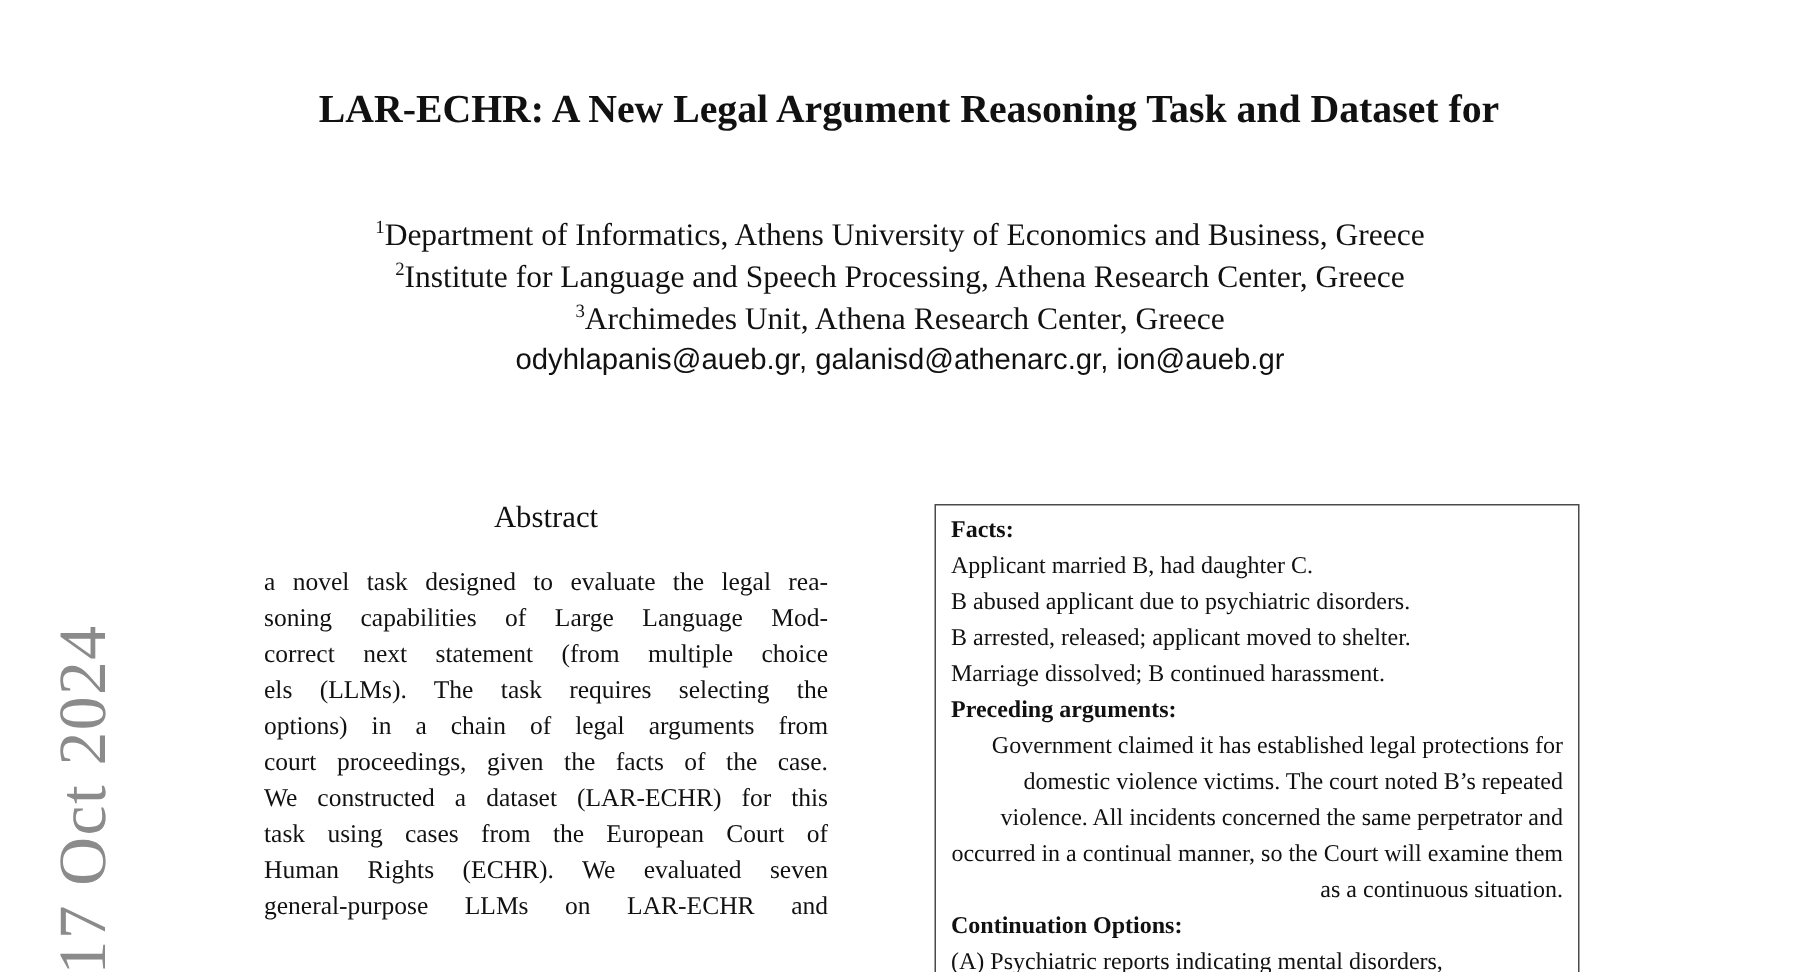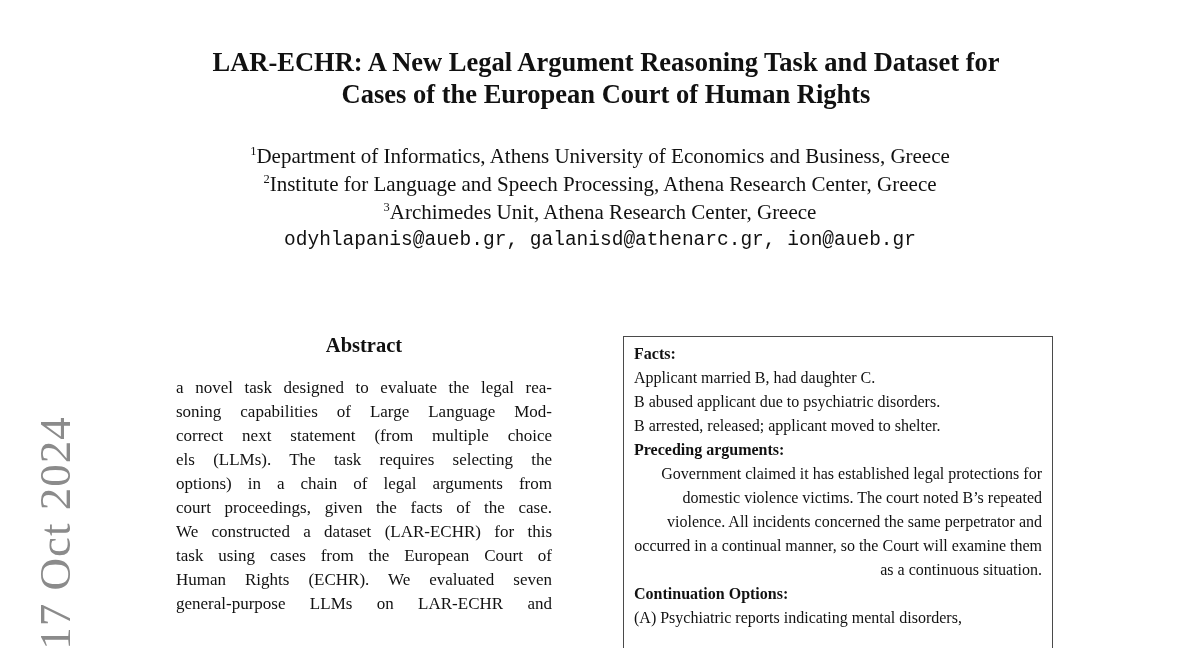--- a/index.html
+++ b/index.html
@@ -19,21 +19,21 @@
     top: 533px;
     transform: translate(-50%, -50%) rotate(-90deg);
     transform-origin: center center;
     white-space: nowrap;
     font-size: 45px;
     color: #8b8b8b;
     letter-spacing: 1px;
   }
   .title {
     position: absolute;
-    top: 46px;
+    top: 56px;
     left: 0;
     width: 100%;
     text-align: center;
     font-size: 26.5px;
     font-weight: bold;
     line-height: 32px;
     padding-left: 12px;
   }
   .head-block {
     position: absolute;
@@ -42,34 +42,34 @@
     width: 100%;
     text-align: center;
     font-size: 21px;
     line-height: 28px;
   }
   .head-block .author-name { font-weight: bold; }
   .head-block sup { font-size: 12.5px; line-height: 0; }
   .author-gap { display: inline-block; width: 14px; }
   .conj { display: inline-block; margin: 0 10px; }
   .emails {
-    font-family: Liberation Mono, monospace;
+    font-family: Liberation Sans, sans-serif;
     font-size: 19.5px;
     letter-spacing: 0;
   }
   .abstract-col {
     position: absolute;
     left: 176px;
     top: 334px;
     width: 376px;
   }
   .abstract-heading {
     text-align: center;
     font-size: 20.5px;
-    font-weight: bold;
+    font-weight: normal;
     margin-bottom: 19px;
   }
   .jline {
     font-size: 17px;
     line-height: 24px;
     text-align: justify;
     text-align-last: justify;
     white-space: nowrap;
   }
   .factbox {
@@ -89,21 +89,20 @@
 </style>
 </head>
 <body>
 
 <div class="page">
 
   <div class="watermark">17 Oct 2024</div>
 
   <h1 class="title">
     <span>LAR-ECHR: A New Legal Argument Reasoning Task and Dataset for</span><br>
-    <span>Cases of the European Court of Human Rights</span>
   </h1>
 
   <div class="head-block">
     <div><sup>1</sup><span>Department of Informatics, Athens University of Economics and Business, Greece</span></div>
     <div><sup>2</sup><span>Institute for Language and Speech Processing, Athena Research Center, Greece</span></div>
     <div><sup>3</sup><span>Archimedes Unit, Athena Research Center, Greece</span></div>
     <div class="emails">odyhlapanis@aueb.gr, galanisd@athenarc.gr, ion@aueb.gr</div>
   </div>
 
   <div class="abstract-col">
@@ -118,19 +117,20 @@
     <div class="jline">task using cases from the European Court of</div>
     <div class="jline">Human Rights (ECHR). We evaluated seven</div>
     <div class="jline">general-purpose LLMs on LAR-ECHR and</div>
   </div>
 
   <div class="factbox">
     <div class="bold-head">Facts:</div>
     <div>Applicant married B, had daughter C.</div>
     <div>B abused applicant due to psychiatric disorders.</div>
     <div>B arrested, released; applicant moved to shelter.</div>
+    <div>Marriage dissolved; B continued harassment.</div>
     <div class="bold-head">Preceding arguments:</div>
     <p>Government claimed it has established legal protections for domestic violence victims. The court noted B’s repeated violence. All incidents concerned the same perpetrator and occurred in a continual manner, so the Court will examine them as a continuous situation.</p>
     <div class="bold-head">Continuation Options:</div>
     <div>(A) Psychiatric reports indicating mental disorders,</div>
   </div>
 
 </div>
 
 </body></html>

